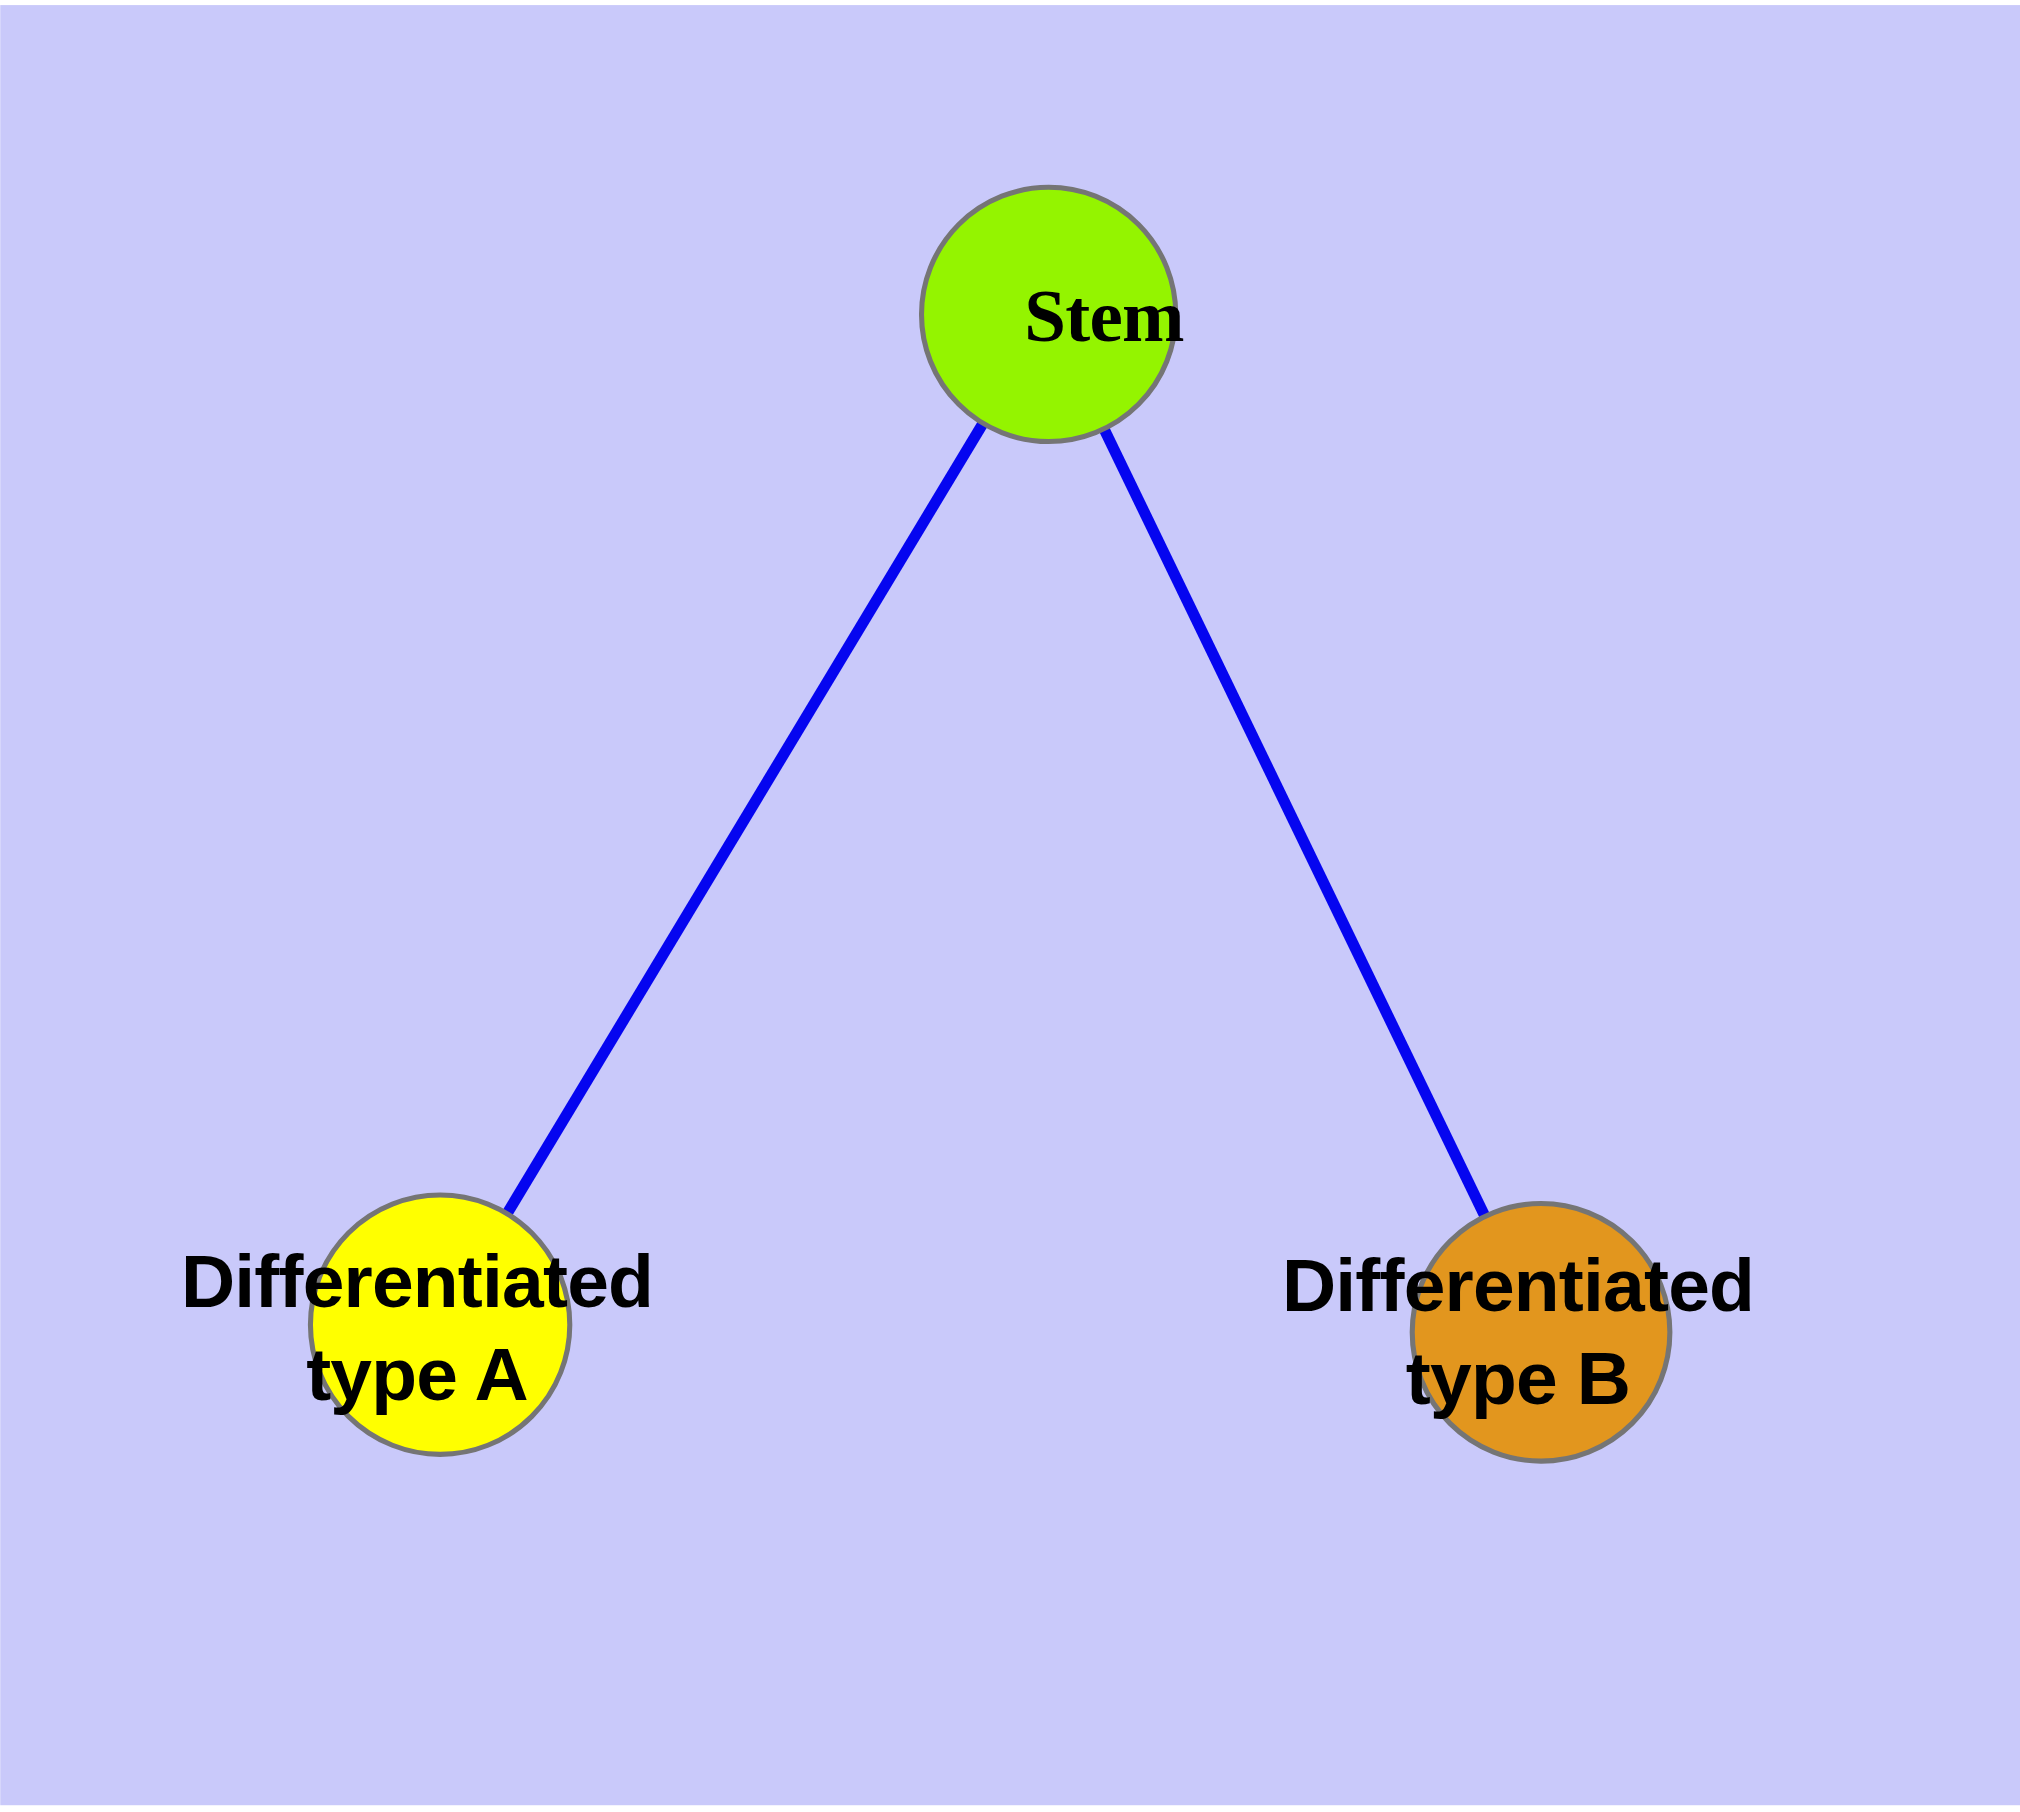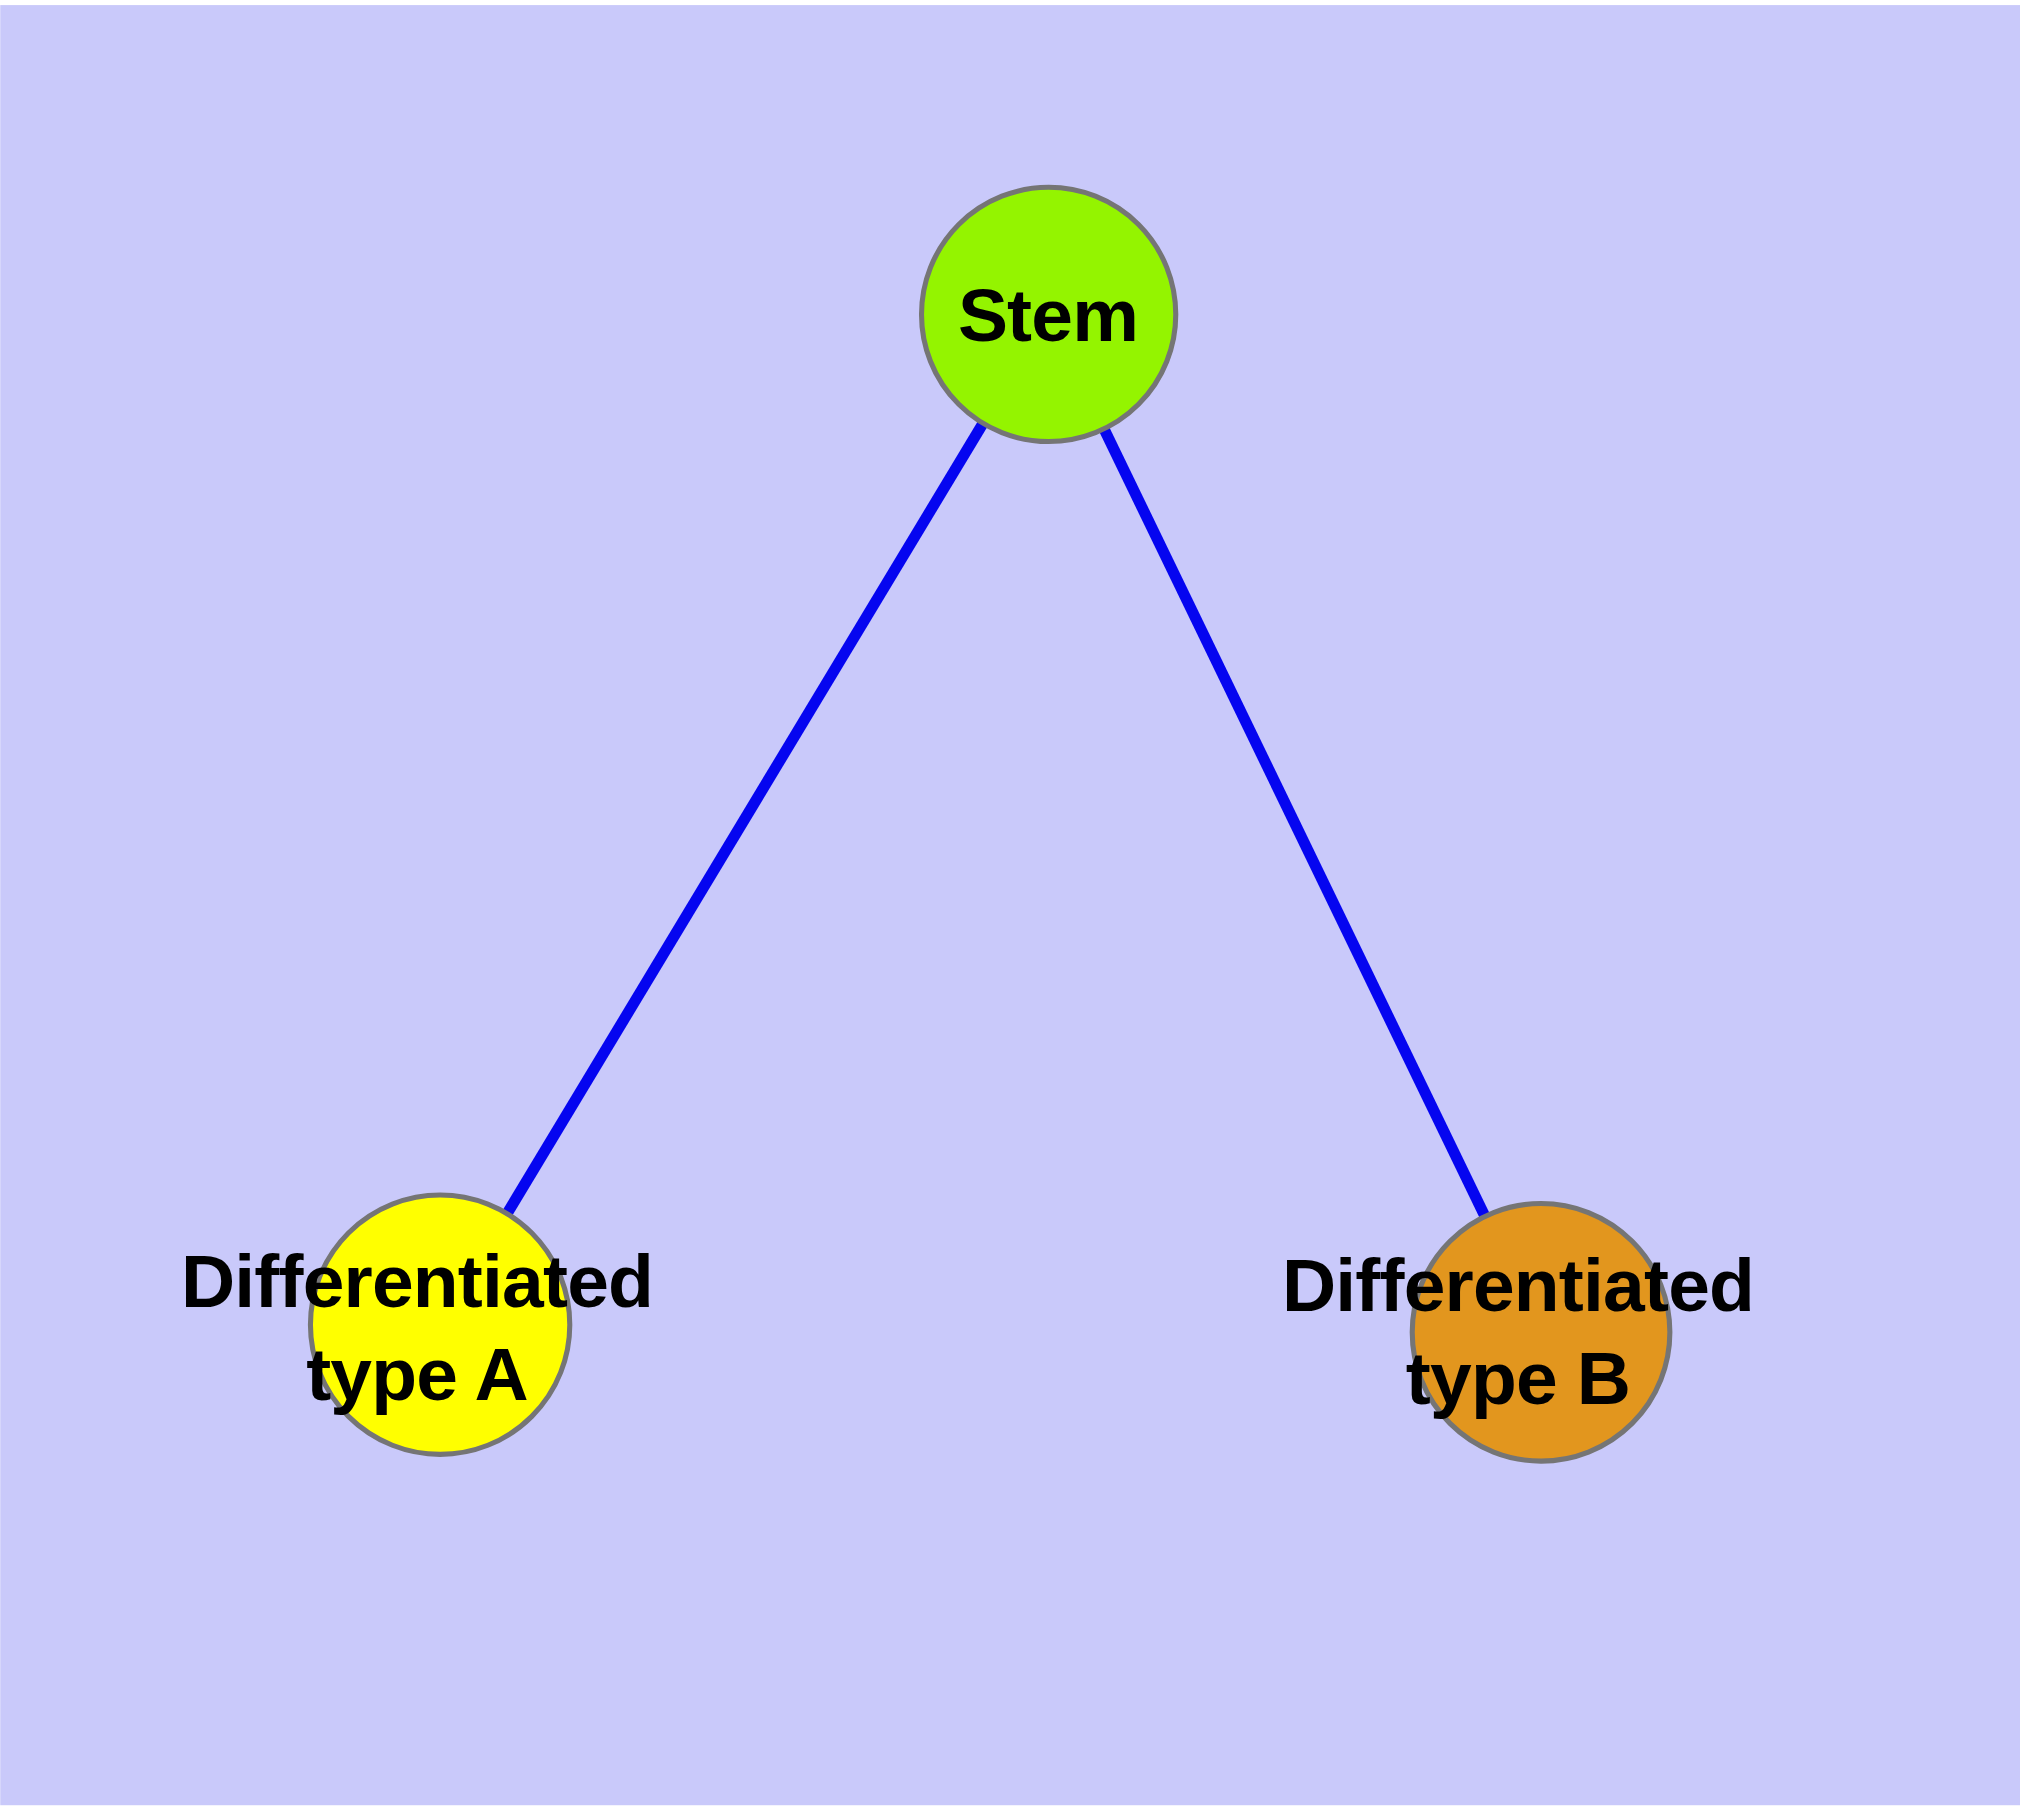--- a/index.html
+++ b/index.html
@@ -53,21 +53,21 @@
       <circle cx="1237" cy="371" r="150" stroke-width="6" stroke="#757575" fill="#94f400"></circle>
     </g>
     <g>
       <circle cx="519" cy="1563" r="153" stroke-width="6" stroke="#757575" fill="#ffff00"></circle>
     </g>
     <g>
       <circle cx="1818" cy="1572" r="152" stroke-width="6" stroke="#757575" fill="#e2961e"></circle>
     </g>
   </svg>
 
-  <div class="node-label" style="left:1048px; top:315px;">Stem</div>
+  <div class="node-label" style="left:1104px; top:315px;font-family:Liberation Serif, serif;">Stem</div>
 
   <div class="node-label" style="left:417px; top:1328px;">Differentiated
 type A</div>
 
   <div class="node-label" style="left:1518px; top:1332px;">Differentiated
 type B</div>
 
 </div>
 
 

